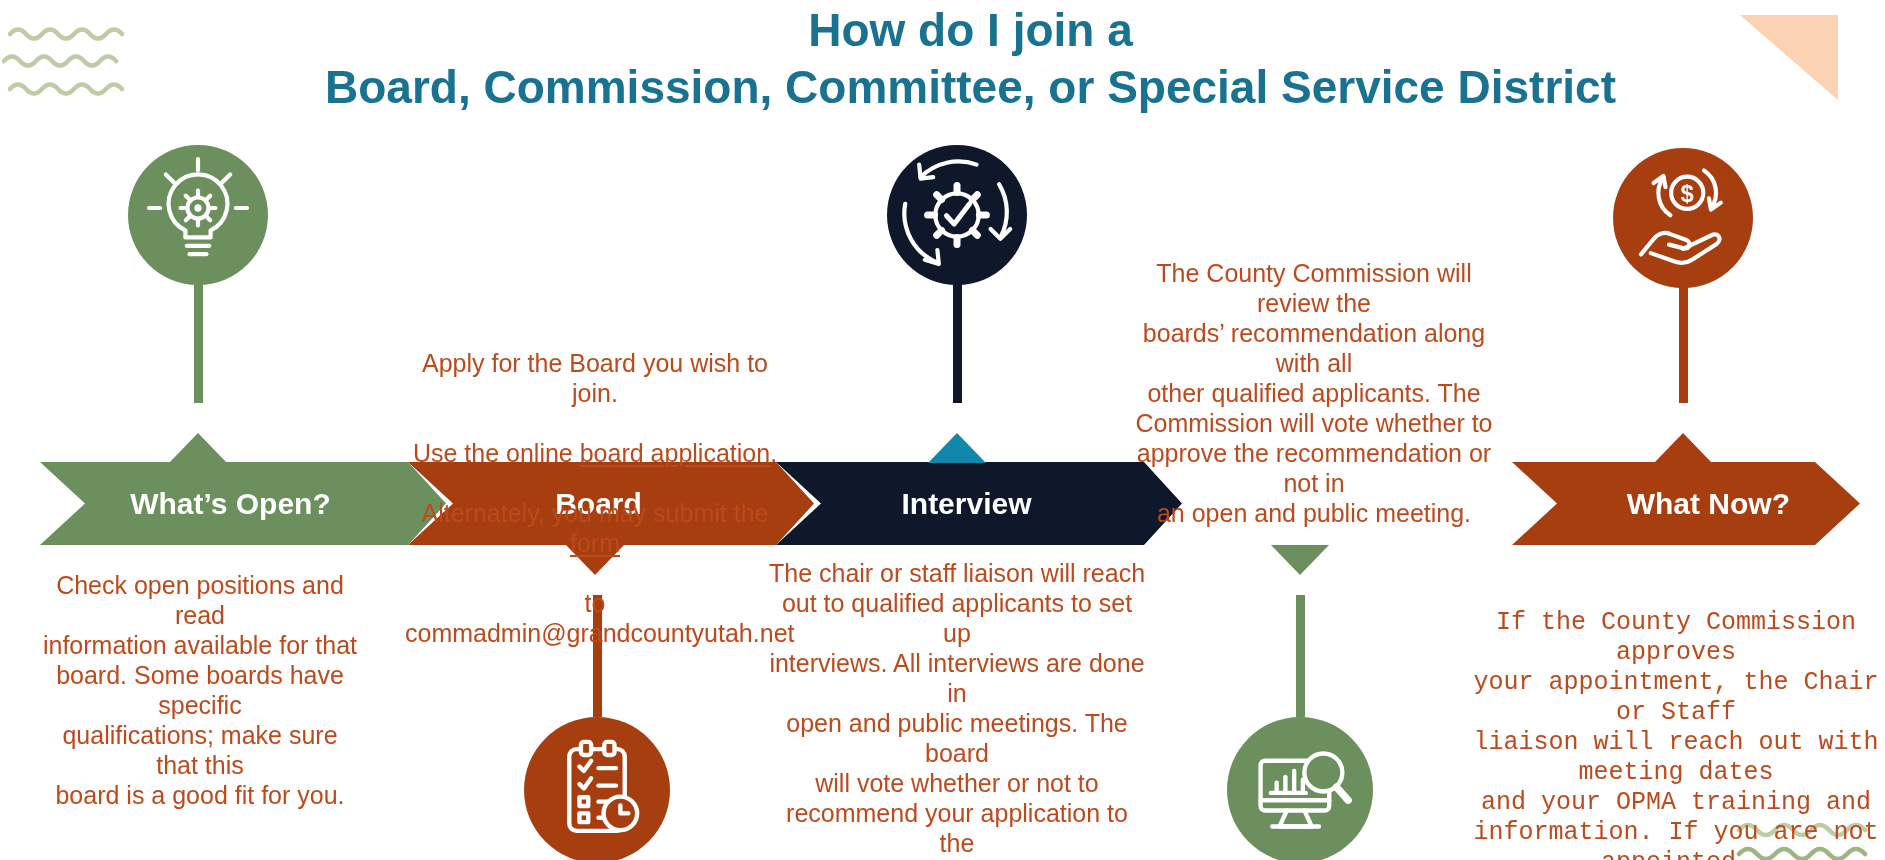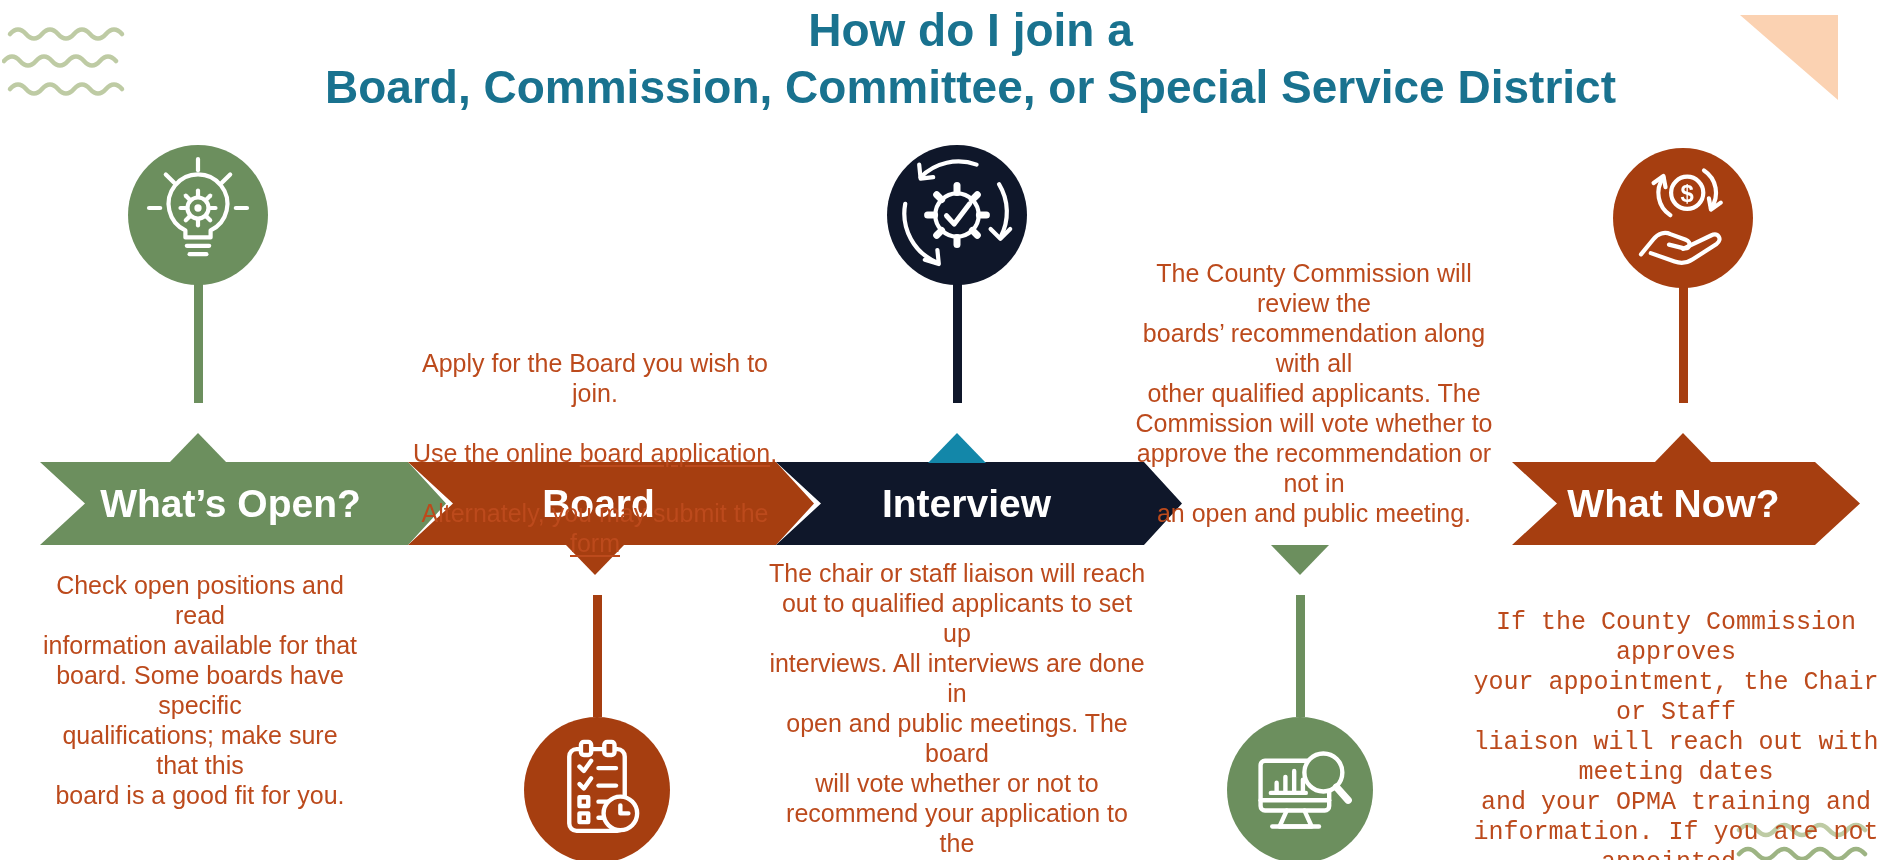--- a/index.html
+++ b/index.html
@@ -13,23 +13,23 @@
   .title .t2{font-size:46px;line-height:54px;}
   
   .waves{position:absolute;}
   .waves-tl{left:2px;top:22px;}
   .waves-br{left:1735px;top:818px;}
   .corner-tri{position:absolute;left:1740px;top:15px;width:98px;height:85px;background:#FBD2B2;
     clip-path:polygon(0 0,100% 0,100% 100%);}
   
   .chevron{position:absolute;top:462px;height:83px;display:flex;align-items:center;justify-content:center;
     box-sizing:border-box;padding:0 70px 0 45px;}
-  .chevron span{color:#fff;font-weight:bold;font-size:39px;white-space:nowrap;}
+  .chevron span{color:#fff;font-weight:bold;font-size:30px;white-space:nowrap;}
   .ch-mid{width:406px;clip-path:polygon(0 0,368px 0,406px 41.5px,368px 83px,0 83px,45px 41.5px);}
-  .ch-last{width:348px;clip-path:polygon(0 0,303px 0,348px 41.5px,303px 83px,0 83px,45px 41.5px);}
+  .ch-last{width:348px;clip-path:polygon(0 0,303px 0,348px 41.5px,303px 83px,0 83px,45px 41.5px);justify-content:flex-end;}
   .bg-green{background:#6C8F5E;} .bg-rust{background:#A63E10;} .bg-teal{background:#0f172a;}
   
   .stem{position:absolute;width:9px;}
   .tri{position:absolute;width:0;height:0;border-left:29px solid transparent;border-right:29px solid transparent;}
   .tri-up-green{border-bottom:30px solid #6C8F5E;}
   .tri-up-teal{border-bottom:30px solid #1387A9;}
   .tri-up-rust{border-bottom:30px solid #A63E10;}
   .tri-down-rust{border-top:30px solid #A63E10;}
   .tri-down-green{border-top:30px solid #6C8F5E;}
   
@@ -200,20 +200,21 @@
   <div class="desc" style="left:40px;top:570px;width:320px;">Check open positions and read
 information available for that
 board. Some boards have specific
 qualifications; make sure that this
 board is a good fit for you.</div>
 
   <div class="desc" style="left:405px;top:318px;width:380px;">
     <div><span>Apply for the Board you wish to join.</span></div>
     <div><span>Use the online </span><span class="u">board application</span><span>.</span></div>
     <div><span>Alternately, you may submit the</span><span class="u"> form</span></div>
+    <div><span>to commadmin@grandcountyutah.net</span></div>
   </div>
 
   <div class="desc" style="left:768px;top:558px;width:378px;">The chair or staff liaison will reach
 out to qualified applicants to set up
 interviews.  All interviews are done in
 open and public meetings. The board
 will vote whether or not to
 recommend your application to the
 County Commission.</div>
 

